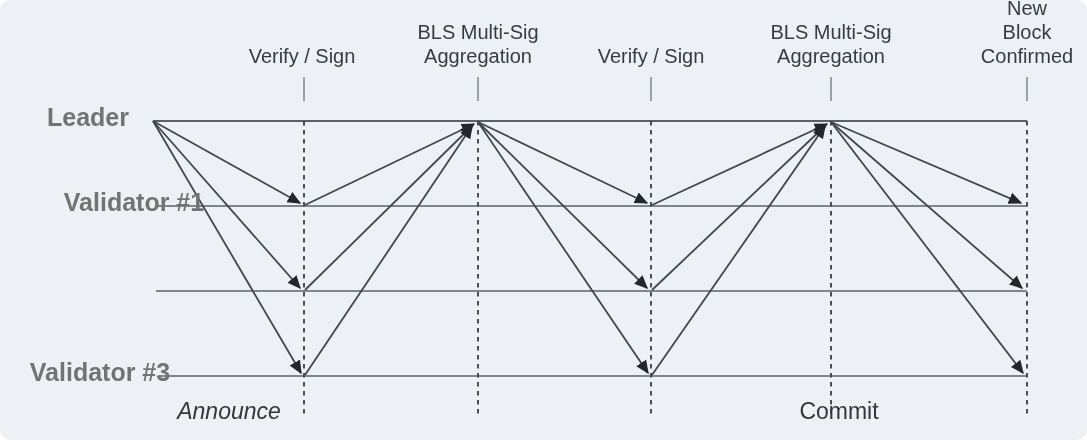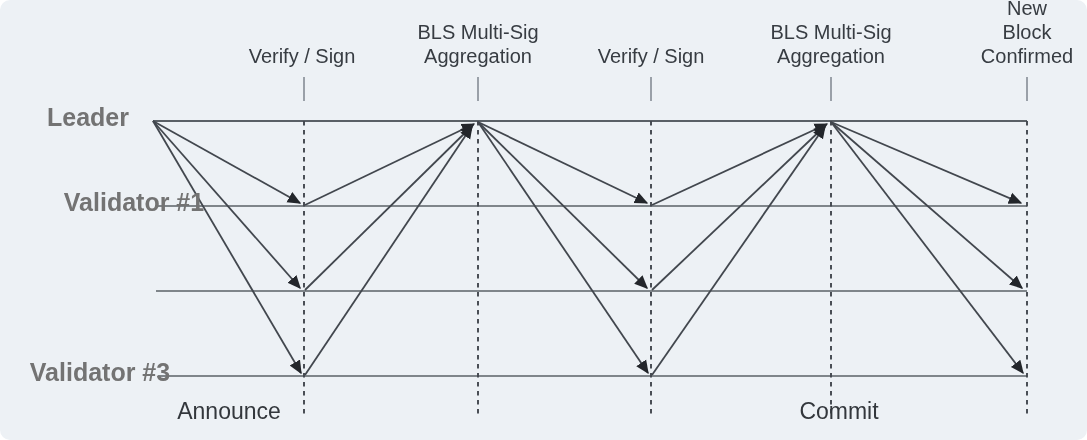--- a/index.html
+++ b/index.html
@@ -115,16 +115,16 @@
 
   <div class="label event-label" style="left:302px;">Verify / Sign</div>
   <div class="label event-label" style="left:478px;">BLS Multi-Sig
 Aggregation</div>
   <div class="label event-label" style="left:651px;">Verify / Sign</div>
   <div class="label event-label" style="left:831px;">BLS Multi-Sig
 Aggregation</div>
   <div class="label event-label" style="left:1027px;">New Block
 Confirmed</div>
 
-  <div class="label phase-label" style="left:229px; top:411px;">Announce</div>
+  <div class="label phase-label" style="left:229px; top:411px;font-style:italic;">Announce</div>
   <div class="label phase-label" style="left:839px; top:411px;">Commit</div>
 
 </div>
 
 </body></html>

